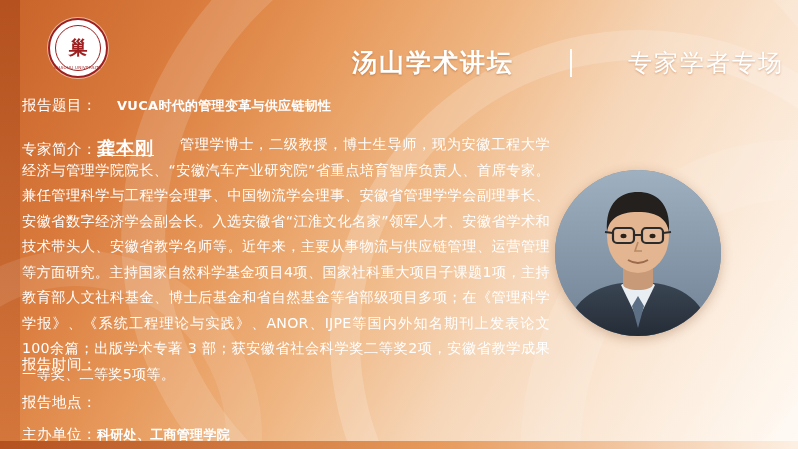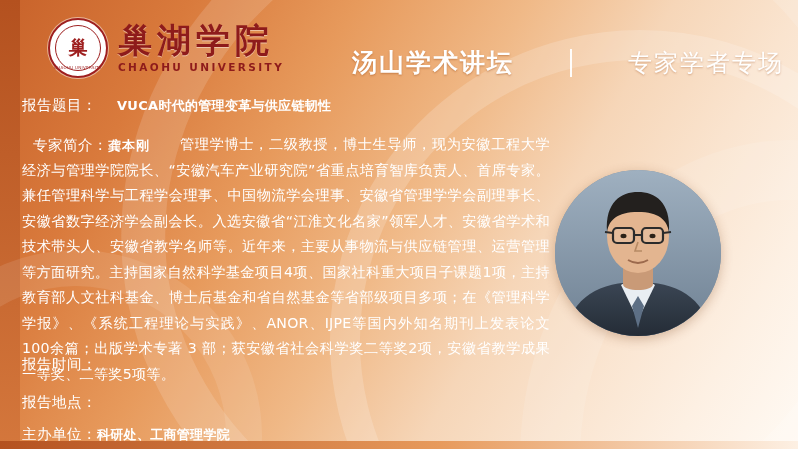--- a/index.html
+++ b/index.html
@@ -161,26 +161,27 @@
     font-family: "DejaVu Sans", "Liberation Sans", sans-serif;
   }
   .value-strong {
     color: #ffffff;
     font-size: 13px;
     font-weight: bold;
     white-space: nowrap;
     letter-spacing: 0.3px;
   }
   #topic-row { left: 22px; top: 96px; gap: 20px; }
-  #expert-row { left: 22px; top: 136px; margin-left: 11px; }
+  #expert-row { left: 22px; top: 136px; }
   .expert-name {
     color: #ffffff;
-    font-size: 13px;
+    font-size: 18px;
     font-weight: bold;
     letter-spacing: 1px;
+    text-decoration: underline;
   }
 
   .bio {
     position: absolute;
     left: 22px;
     top: 132px;
     width: 528px;
     color: #ffffff;
     font-size: 14.2px;
     line-height: 25.5px;
@@ -228,24 +229,20 @@
   <div class="swoosh sw3"></div>
   <div class="swoosh sw4"></div>
 
   <div class="header">
 
     <div class="logo-wrap">
       <div class="seal">
         <div class="inner"></div>
         <div class="mark">巢</div>
         <div class="tiny">CHAOHU UNIVERSITY</div>
-      </div>
-      <div class="uni-names">
-        <div class="uni-cn">巢湖学院</div>
-        <div class="uni-en">CHAOHU UNIVERSITY</div>
       </div>
     </div>
 
     <div class="forum">
       <div class="forum-title">汤山学术讲坛</div>
       <div class="forum-sep"></div>
       <div class="forum-sub">专家学者专场</div>
     </div>
 
   </div>

